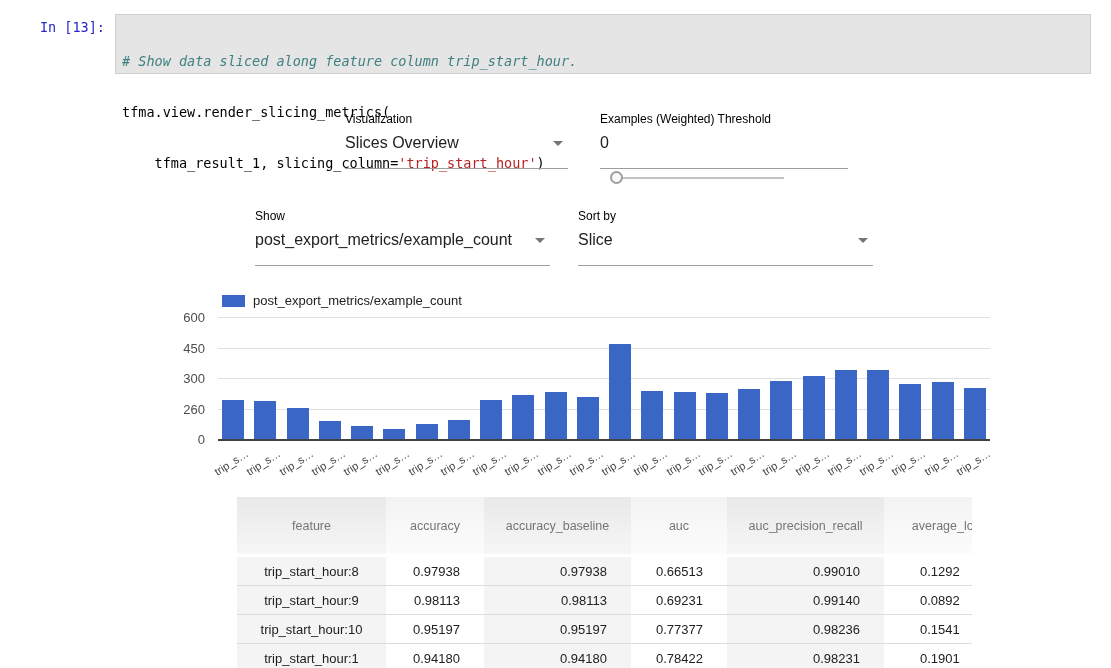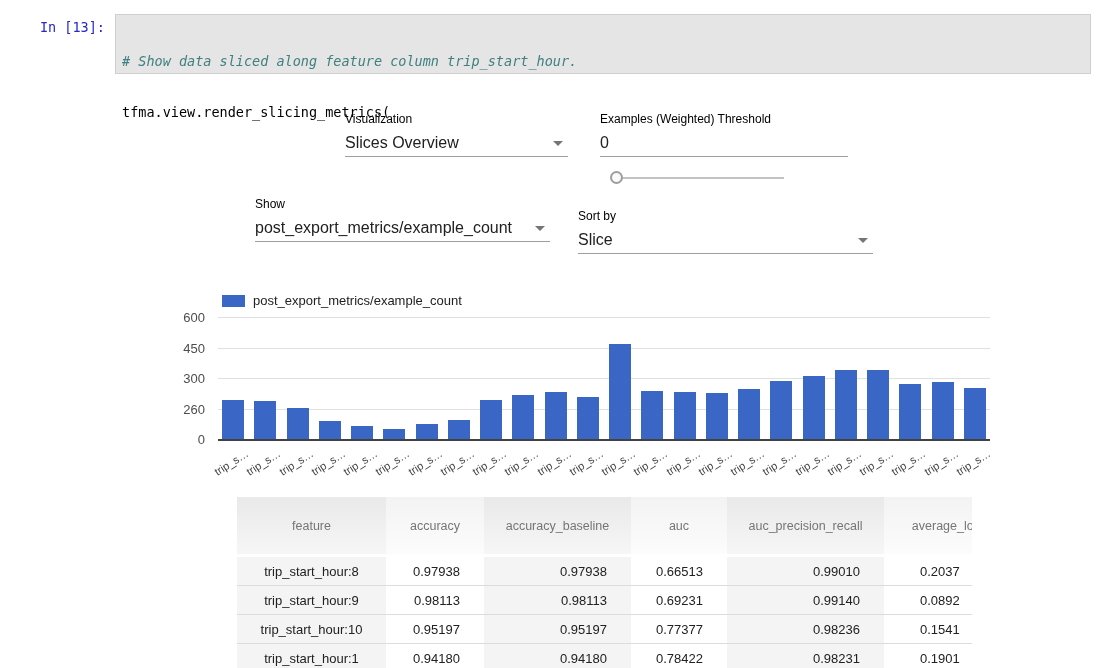--- a/index.html
+++ b/index.html
@@ -13,21 +13,21 @@
   .code-box{position:absolute;left:115px;top:14px;width:968px;height:50px;
             background:#e5e5e5;border:1px solid #cfcfcf;padding:4px 0 4px 6px;
             font-family:"DejaVu Sans Mono",monospace;font-size:13.5px;line-height:17px;
             white-space:pre;color:#000;}
   .code-comment{color:#408080;font-style:italic;}
   .code-str{color:#ba2121;}
 
   
   .ctl{position:absolute;}
   .ctl-label{font-size:12px;color:#000000;height:17px;}
-  .ctl-value{font-size:16px;color:#212121;padding:5px 0 4px 0;
+  .ctl-value{font-size:16px;color:#212121;padding:5px 0 16px 0;
              border-bottom:1px solid #9e9e9e;position:relative;white-space:nowrap;}
   .dd-arrow{position:absolute;right:5px;top:12px;width:0;height:0;
             border-left:5px solid transparent;border-right:5px solid transparent;
             border-top:5px solid #757575;}
   .slider{position:absolute;height:14px;}
   .slider-track{position:absolute;left:11px;right:0;top:6px;height:2px;background:#c2c2c2;}
   .slider-handle{position:absolute;left:0;top:0;width:9px;height:9px;border-radius:50%;
                  background:#fafafa;border:2px solid #9e9e9e;}
 
   
@@ -64,20 +64,21 @@
   .mtable td:first-child{text-align:center;padding:0;}
   .mtable td:last-child{text-align:left;padding:0 0 0 36px;}
 </style>
 </head>
 <body>
 
 <div class="prompt">In [13]:</div>
 <div class="code-box">
   <div class="code-comment"># Show data sliced along feature column trip_start_hour.</div>
   <div>tfma.view.render_slicing_metrics(</div>
+  <div><span>    tfma_result_1, slicing_column=</span><span class="code-str">'trip_start_hour'</span><span>)</span></div>
 </div>
 
 <div class="ctl" style="left:345px;top:112px;width:223px">
   <div class="ctl-label">Visualization</div>
   <div class="ctl-value">
     <span>Slices Overview</span>
     <span class="dd-arrow"></span>
   </div>
 </div>
 
@@ -86,21 +87,21 @@
   <div class="ctl-value">
     <span>0</span>
   </div>
 </div>
 
 <div class="slider" style="left:610px;top:171px;width:174px">
   <div class="slider-track"></div>
   <div class="slider-handle" id="slider-handle" style="left: 0%;"></div>
 </div>
 
-<div class="ctl" style="left:255px;top:197px;width:295px">
+<div class="ctl" style="left:255px;top:209px;width:295px">
   <div class="ctl-label">Show</div>
   <div class="ctl-value">
     <span>post_export_metrics/example_count</span>
     <span class="dd-arrow"></span>
   </div>
 </div>
 
 <div class="ctl" style="left:578px;top:209px;width:295px">
   <div class="ctl-label">Sort by</div>
   <div class="ctl-value">
@@ -247,21 +248,21 @@
           <th>average_loss</th>
         </tr>
       </thead>
     <tbody id="tbody">
         <tr>
           <td>trip_start_hour:8</td>
           <td>0.97938</td>
           <td>0.97938</td>
           <td>0.66513</td>
           <td>0.99010</td>
-          <td>0.2037</td>
+          <td>0.1292</td>
         </tr>
         <tr>
           <td>trip_start_hour:9</td>
           <td>0.98113</td>
           <td>0.98113</td>
           <td>0.69231</td>
           <td>0.99140</td>
           <td>0.0892</td>
         </tr>
         <tr>

